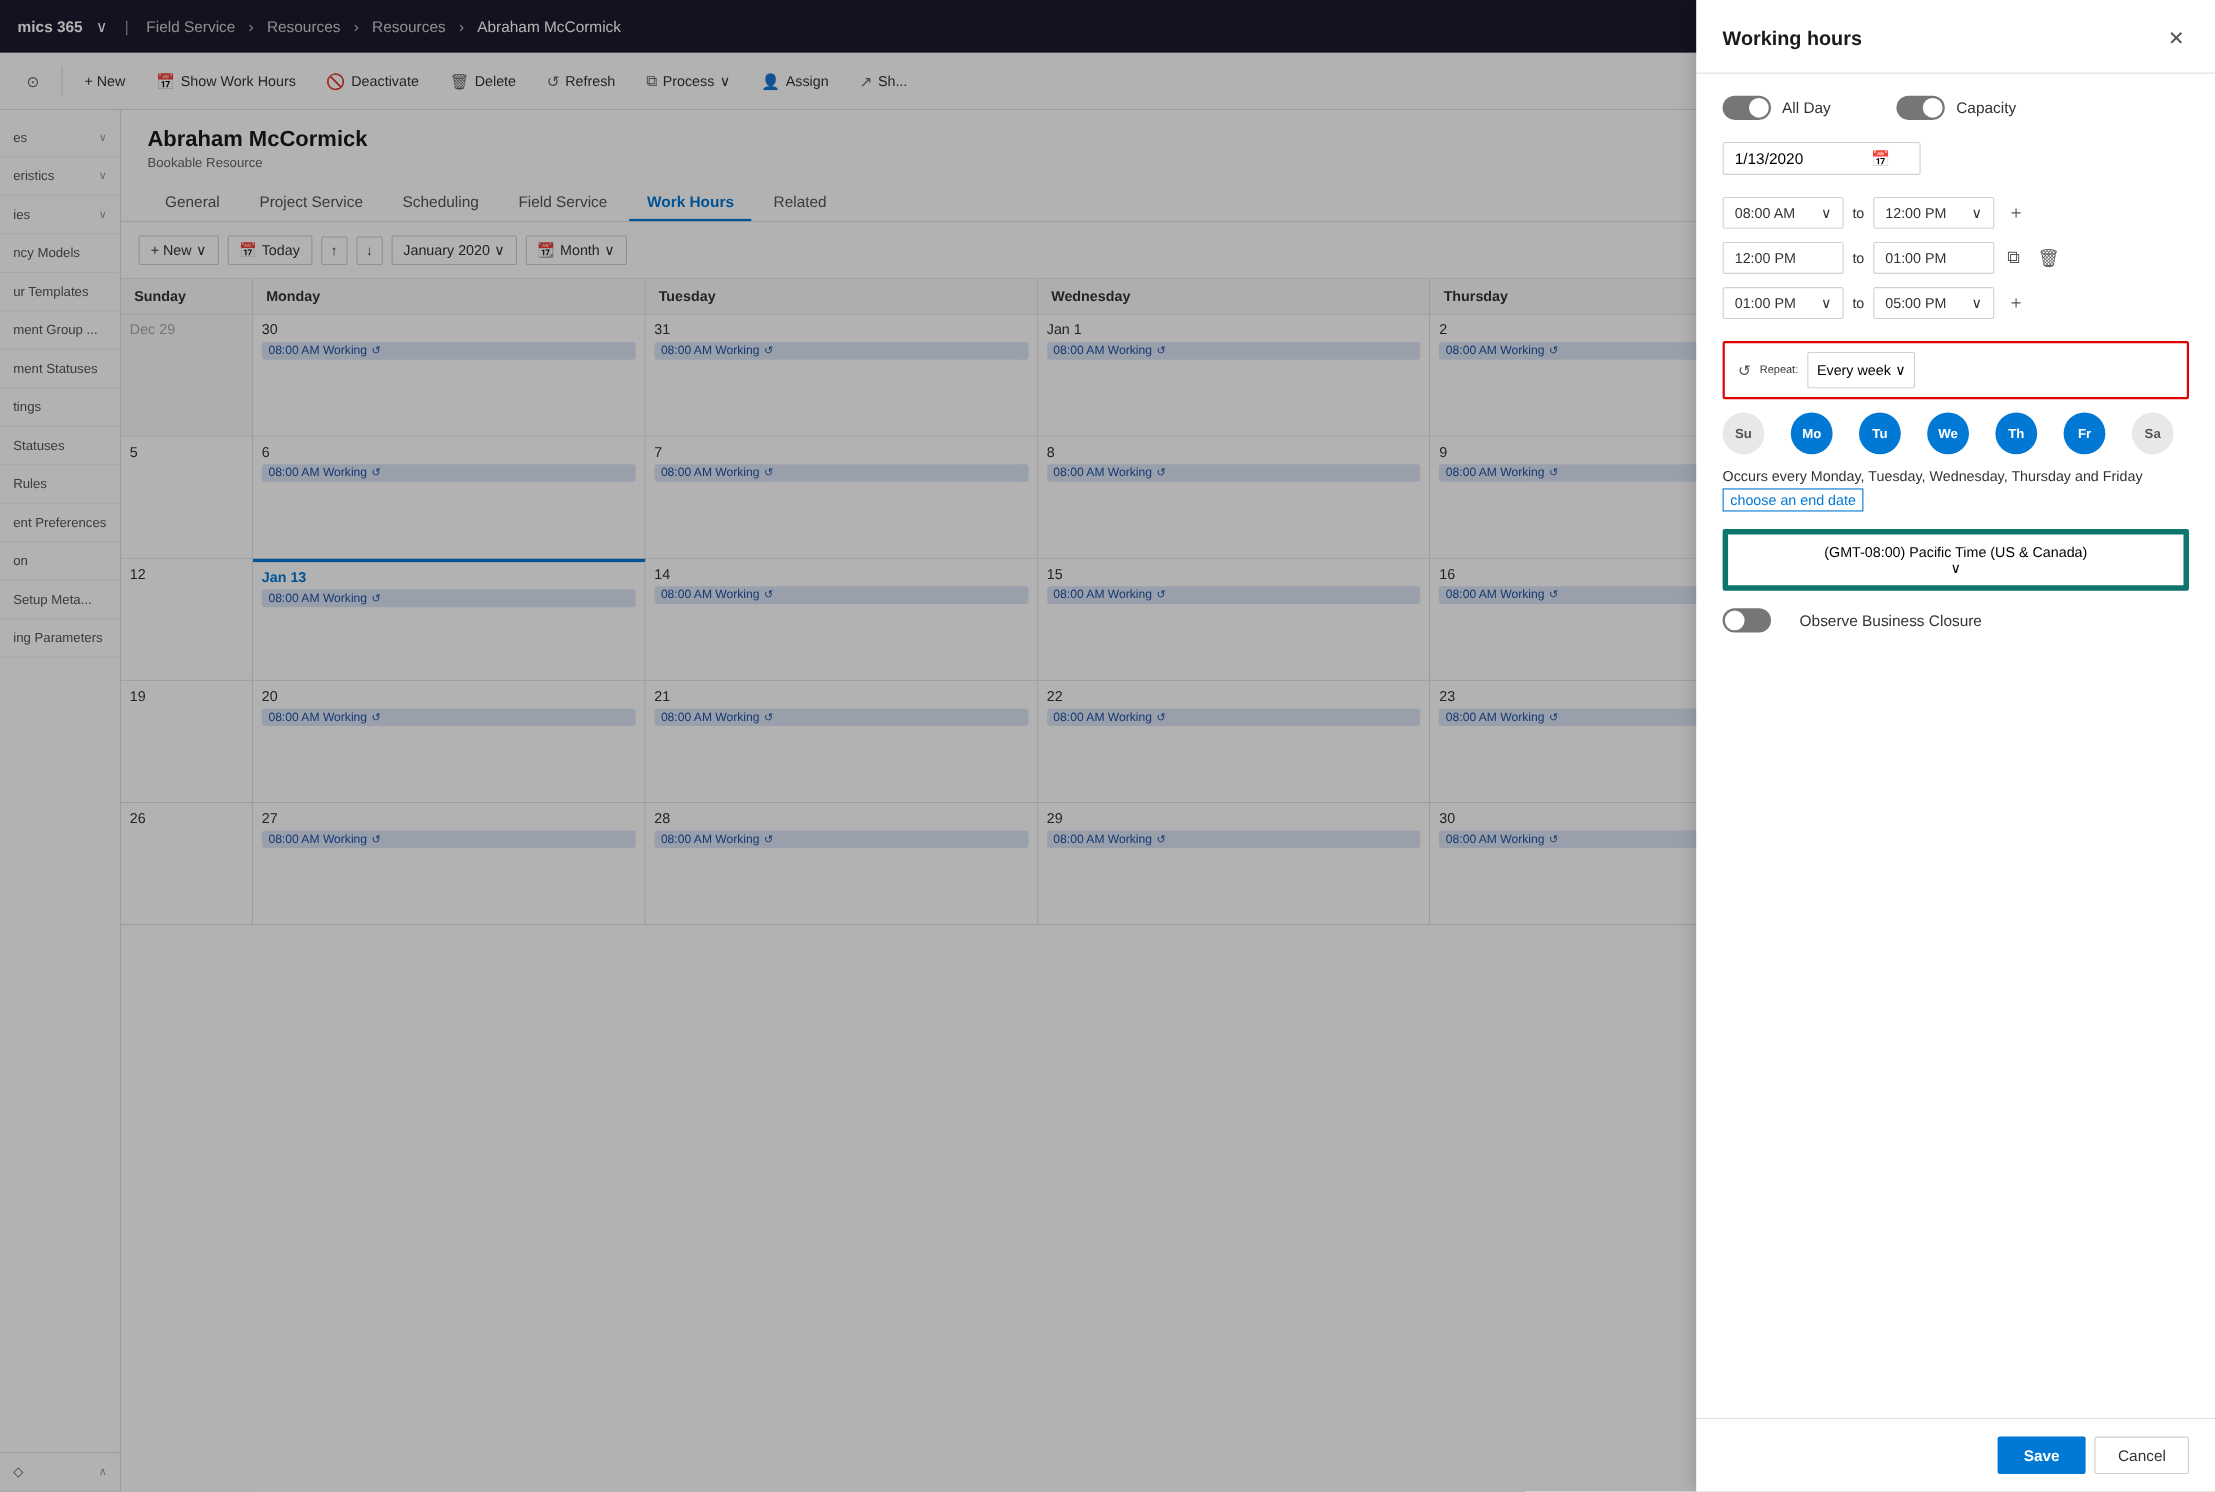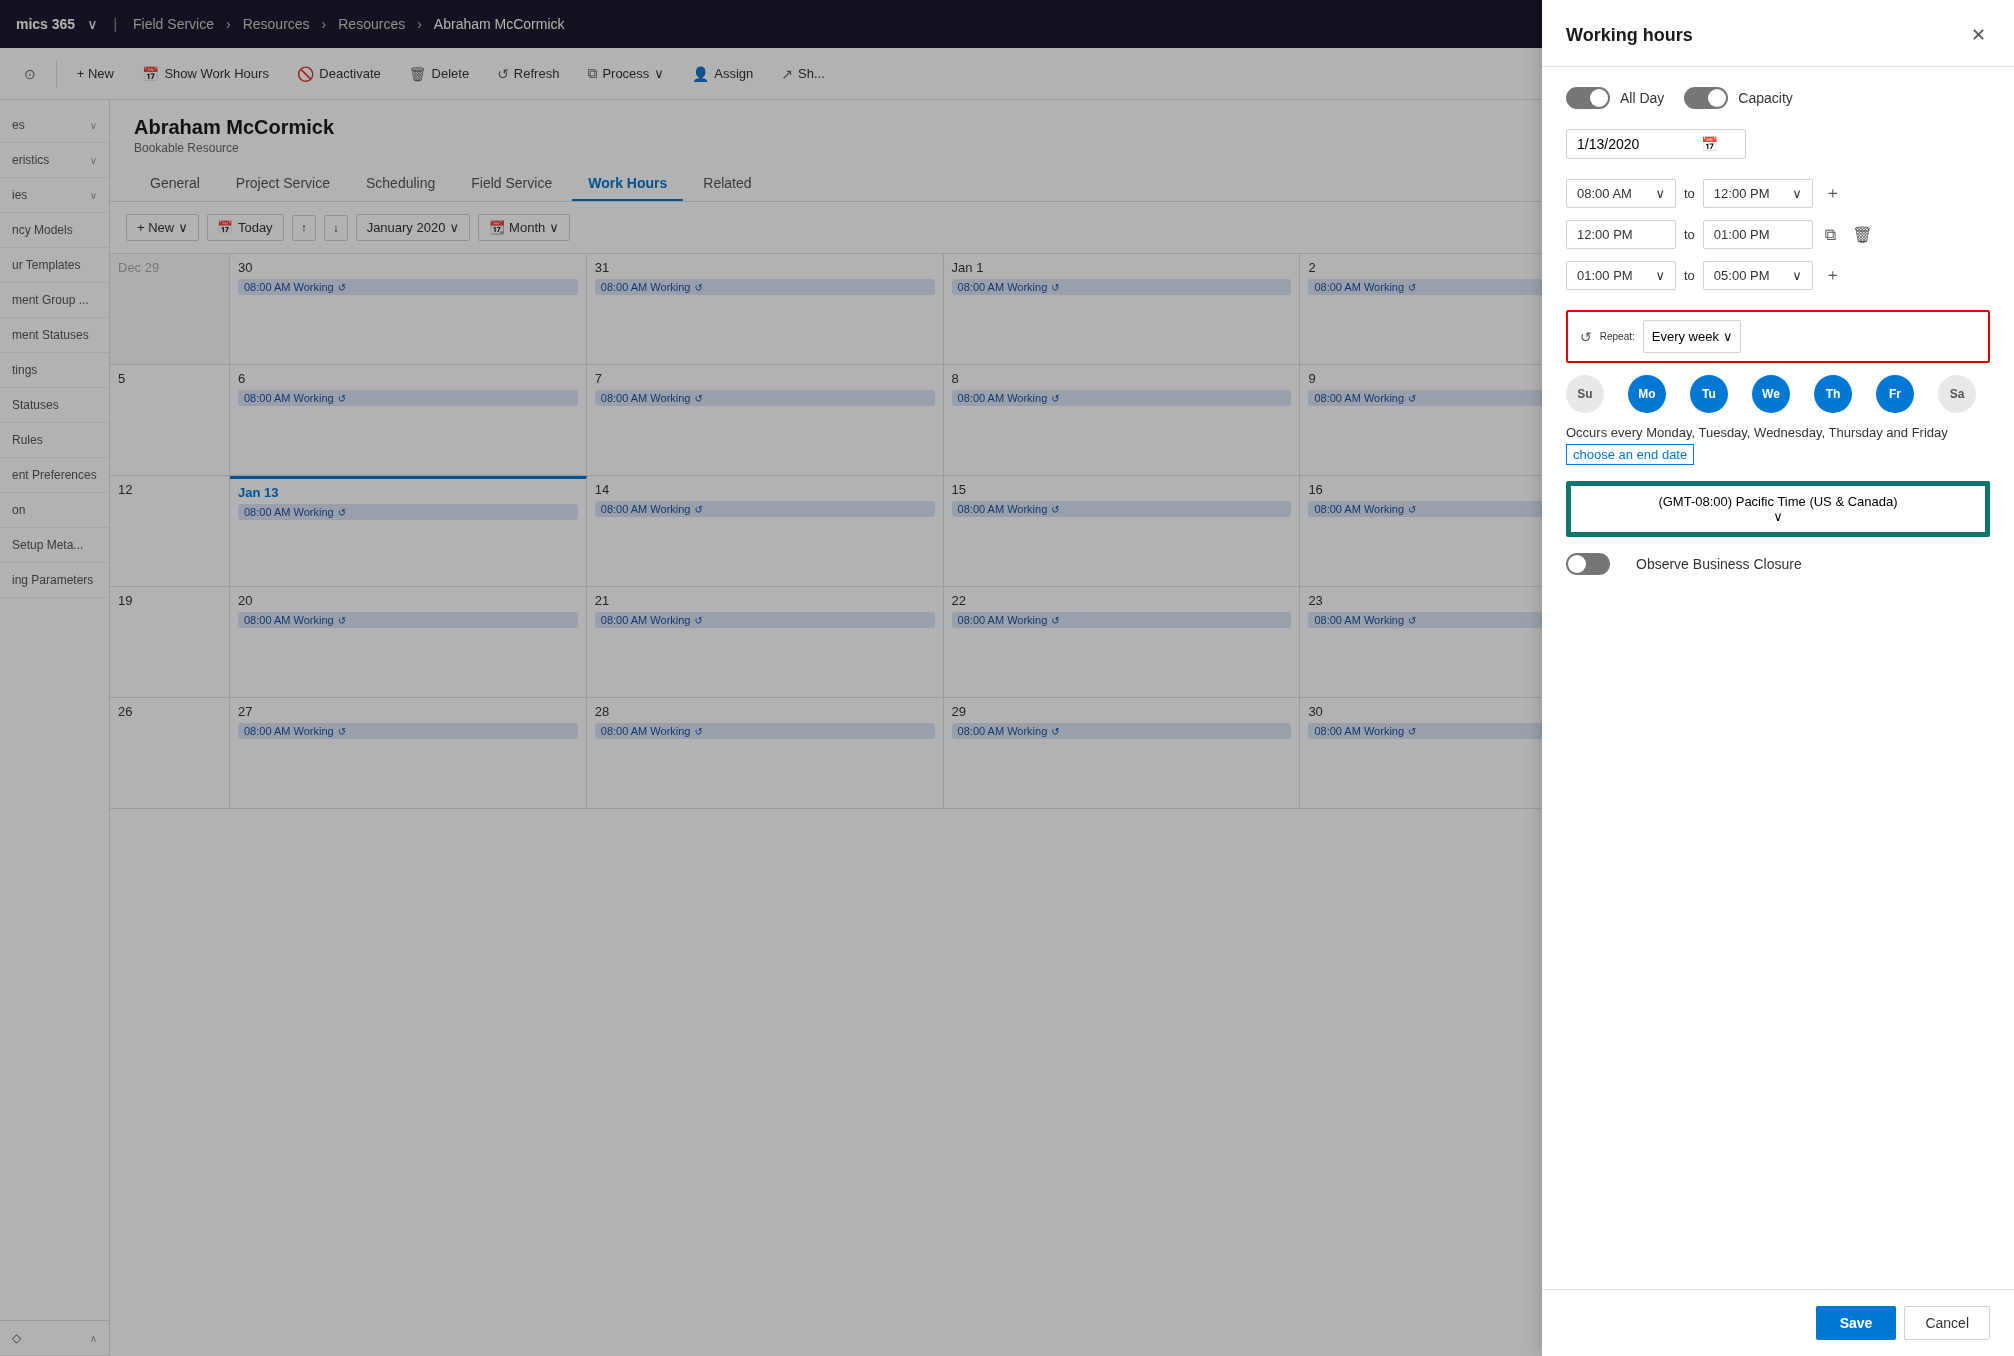--- a/index.html
+++ b/index.html
@@ -255,21 +255,21 @@
     .panel-body {
       flex: 1;
       overflow-y: auto;
       padding: 20px 24px;
     }
 
     
     .toggle-row {
       display: flex;
       align-items: flex-start;
-      gap: 20px;
+      gap: 60px;
       margin-bottom: 20px;
     }
     .toggle-item {
       display: flex;
       align-items: center;
       gap: 10px;
     }
     .toggle {
       position: relative;
       width: 44px;
@@ -601,20 +601,27 @@
           <span>∨</span>
         </button>
         <button class="cal-btn">
           <span class="icon">📆</span>
           <span>Month</span>
           <span>∨</span>
         </button>
       </div>
 
       <div class="calendar-grid">
+        <div class="cal-header-row">
+          <div class="cal-day-header">Sunday</div>
+          <div class="cal-day-header">Monday</div>
+          <div class="cal-day-header">Tuesday</div>
+          <div class="cal-day-header">Wednesday</div>
+          <div class="cal-day-header">Thursday</div>
+        </div>
 
         <div class="cal-weeks">
 
           <div class="cal-week-row">
             <div class="cal-cell other-month">
               <div class="day-num">Dec 29</div>
             </div>
             <div class="cal-cell">
               <div class="day-num">30</div>
               <div class="working-badge">

